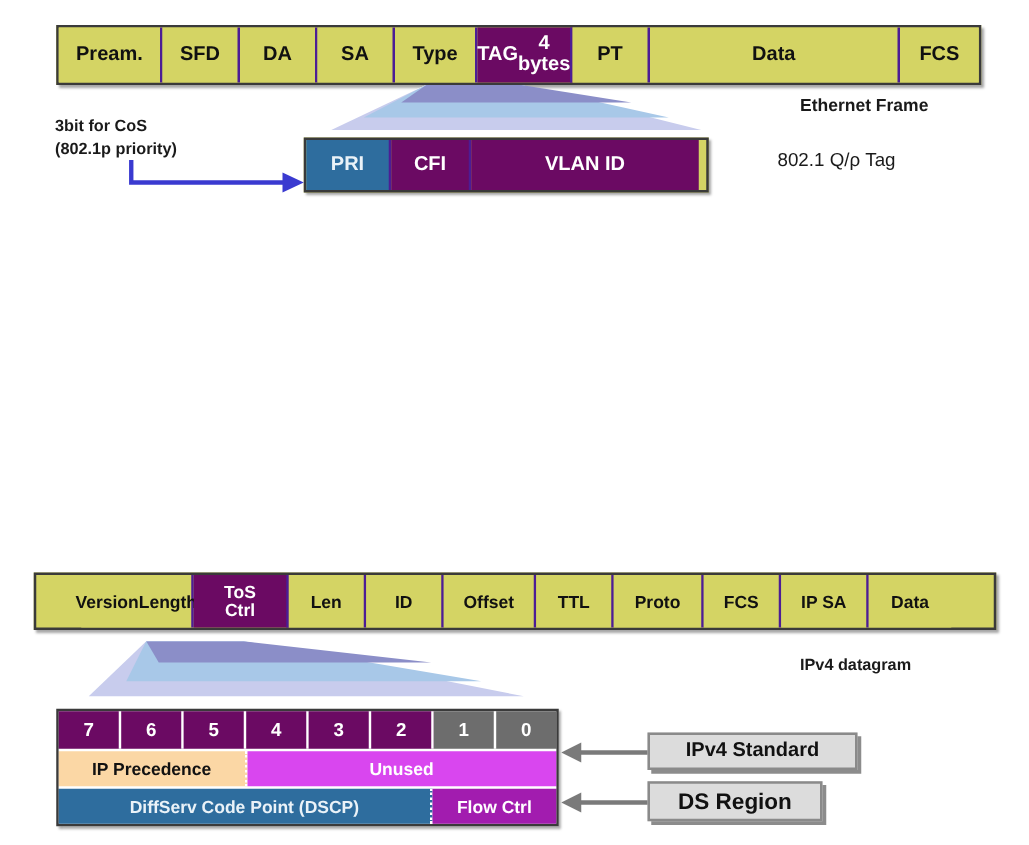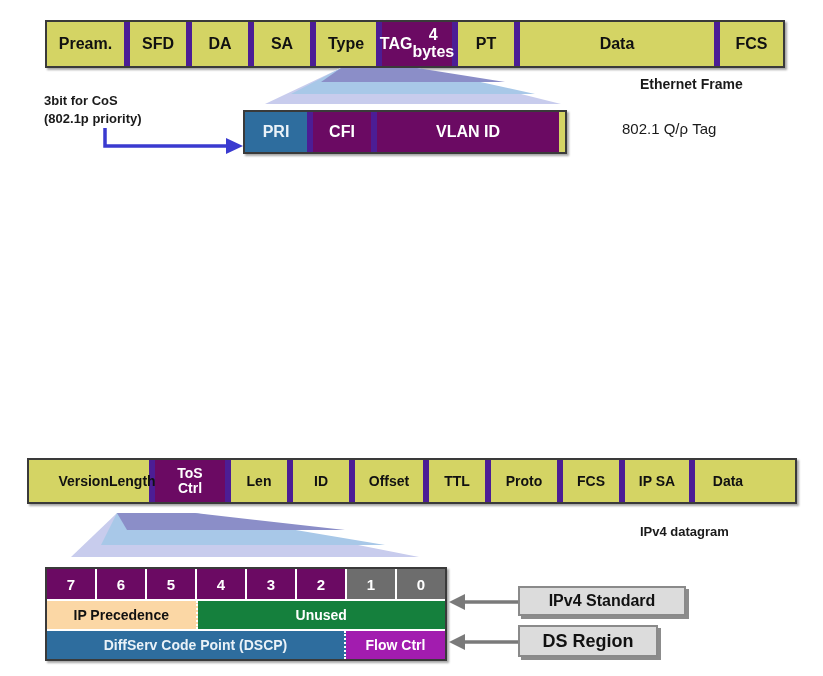--- a/index.html
+++ b/index.html
@@ -7,21 +7,21 @@
        font-family:"Liberation Sans", sans-serif;color:#111;}
 
   .stage{position:absolute;left:0;top:0;width:823px;height:676px;}
 
   
   .frame{position:absolute;display:flex;box-sizing:border-box;
          border:2px solid #3a3a3a;background:#d4d464;
          box-shadow:2px 2px 2px rgba(0,0,0,.35);}
   .cell{box-sizing:border-box;display:flex;align-items:center;
         justify-content:center;text-align:center;
-        border-right:6px solid #4c1d95;
+        border-right:2px solid #4c1d95;
         font-weight:bold;line-height:1.05;}
   .cell:last-child{border-right:none;}
   .olive{background:#d4d464;color:#111;}
   .purple{background:#6b0a63;color:#ffffff;}
   .steel{background:#2e6d9e;color:#eaf2f8;}
 
   
   #eth-frame{left:45px;top:20px;width:740px;height:48px;font-size:16px;}
 
   
@@ -41,21 +41,21 @@
        border-right:2px solid #ffffff;}
   .bit:last-child{border-right:none;}
   .bit.p{background:#6b0a63;}
   .bit.g{background:#6d6d6d;}
 
   .seg{box-sizing:border-box;height:28px;display:flex;align-items:center;
        justify-content:center;font-size:14px;font-weight:bold;
        border-right:2px dotted #ffffff;}
   .seg:last-child{border-right:none;}
   .seg.peach{background:#fbd7a5;color:#111;}
-  .seg.gray{background:#15803d;color:#ffffff;}
+  .seg.gray{background:#d946ef;color:#ffffff;}
   .seg.blue{background:#2e6d9e;color:#eaf2f8;}
   .seg.lgray{background:#a21caf;color:#ffffff;}
   .row-dot{border-top:2px dotted #ffffff;}
 
   
   .funnel{position:absolute;}
   .funnel svg{display:block;}
 
   
   .lbl{position:absolute;font-weight:bold;color:#1a1a1a;}

